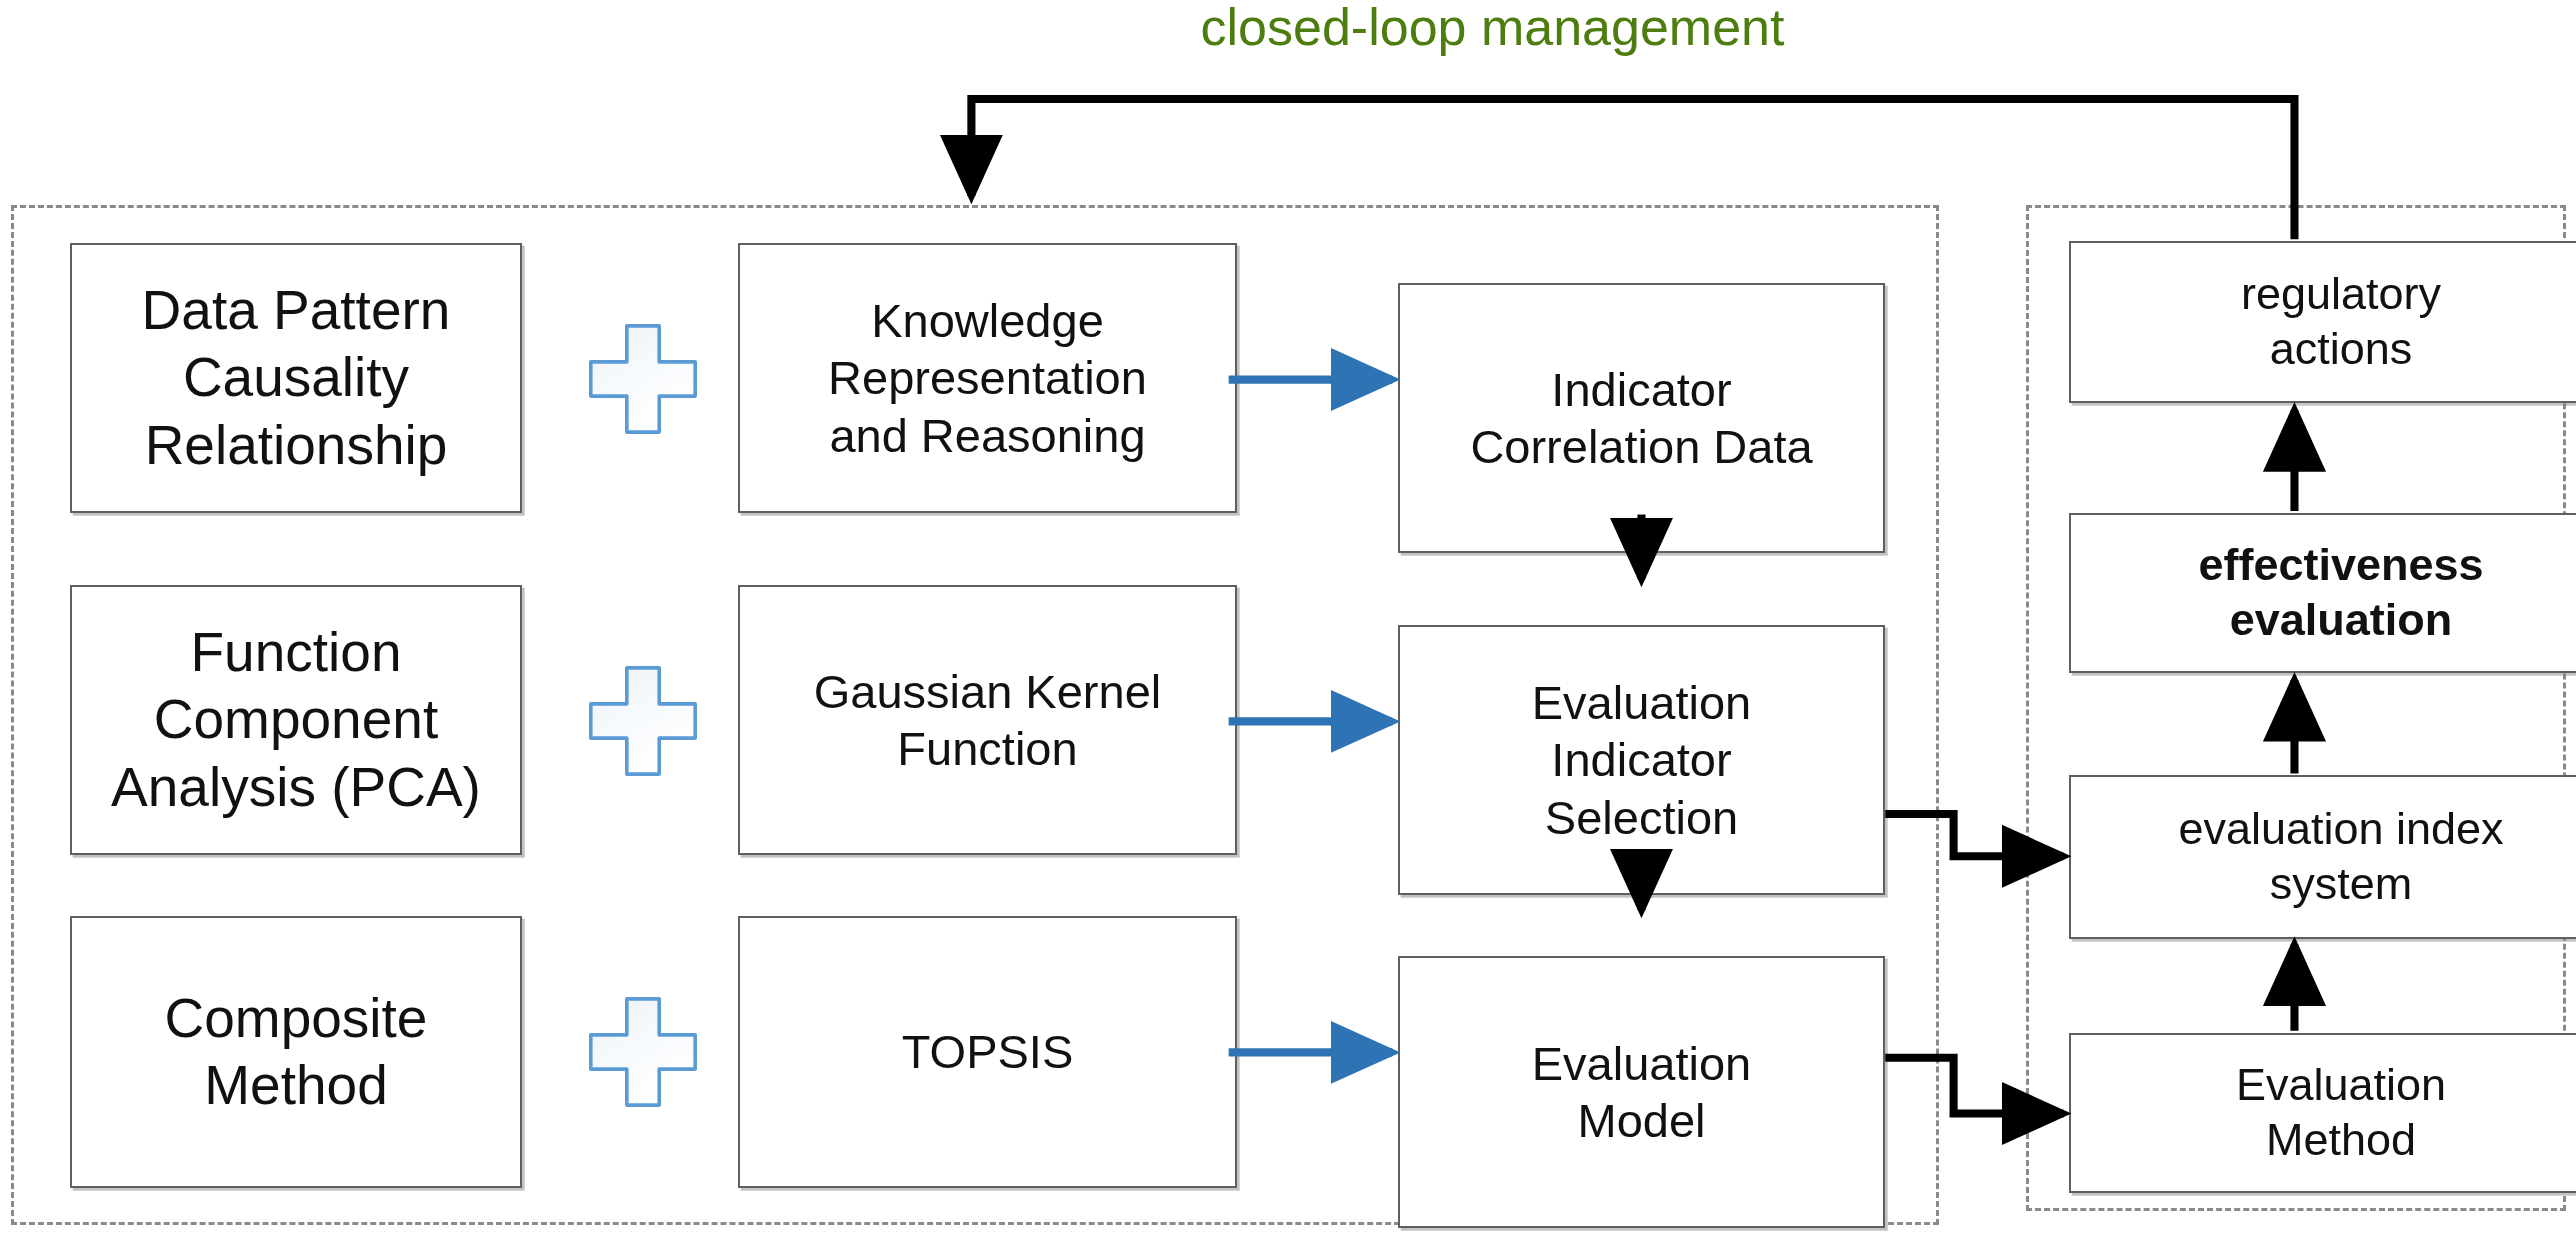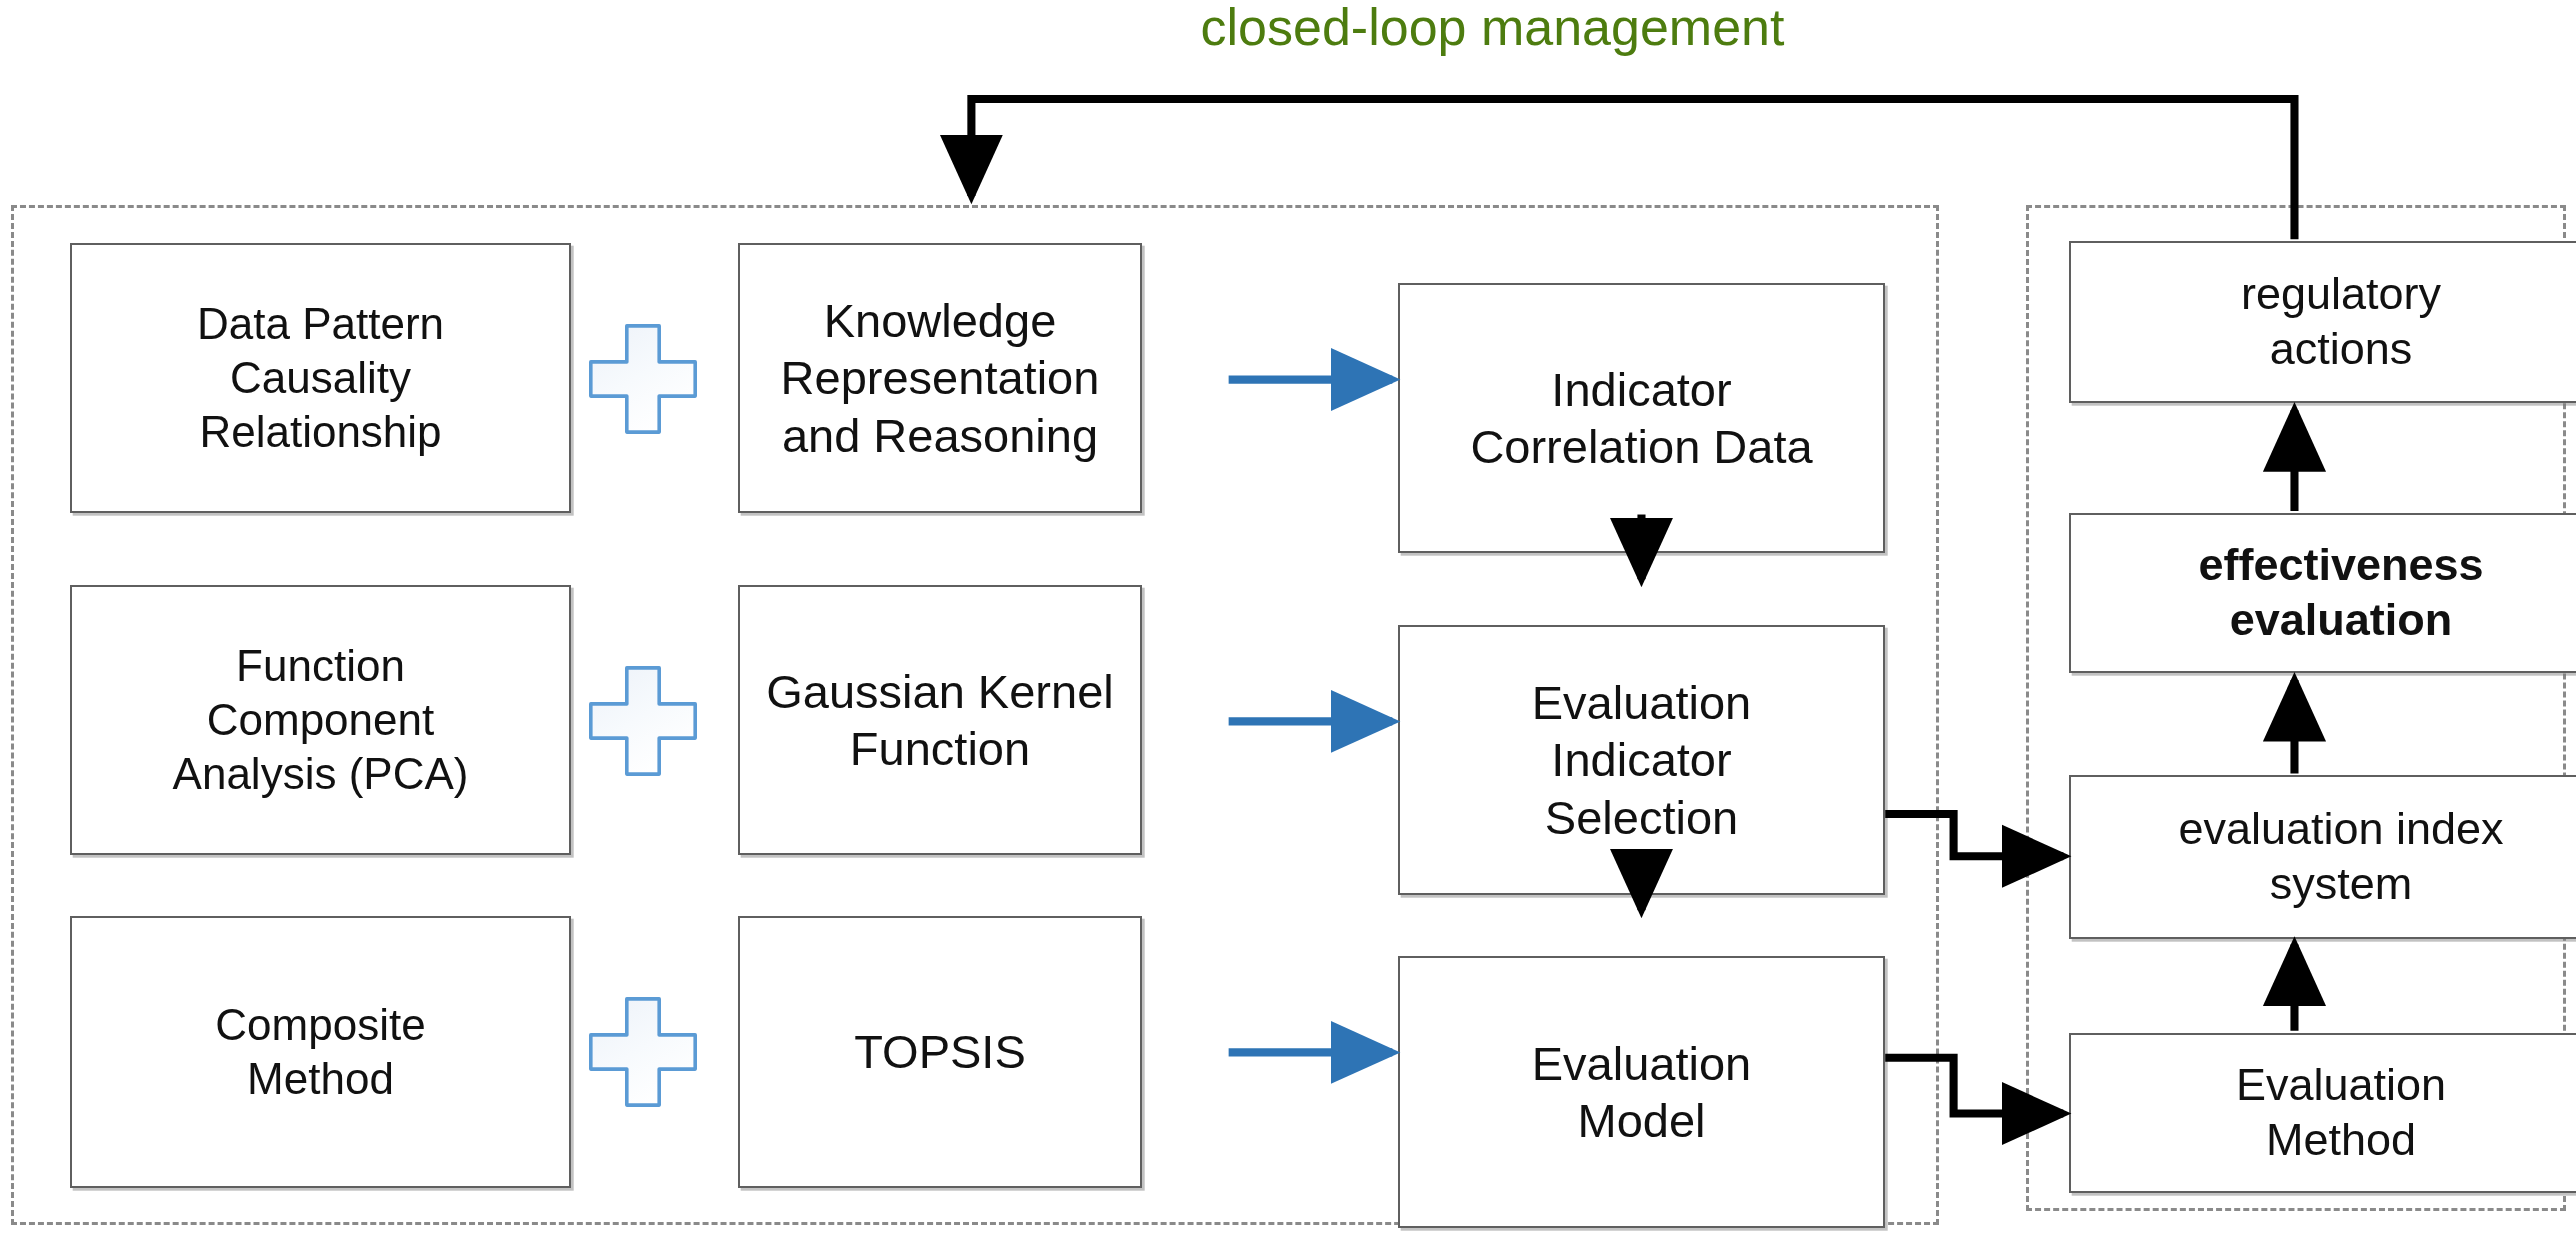--- a/index.html
+++ b/index.html
@@ -44,22 +44,22 @@
     color: #111111;
     font-weight: 400;
     white-space: pre-line;
     padding: 3.6px 9px;
   }
   .box.shadowed {
     box-shadow: 2.7px 2.7px 0 rgba(120,120,120,0.45);
   }
 
   
-  .c1 { left: 70px;   width: 501px; font-size: 44px; }
-  .c2 { left: 738px;  width: 404px; font-size: 47px; }
+  .c1 { left: 70px;   width: 452px; font-size: 55px; }
+  .c2 { left: 738px;  width: 499px; font-size: 47px; }
   .c3 { left: 1398px; width: 487px; font-size: 47px; margin-top: 40px; }
 
   .r1 { top: 243px;  height: 270px; }
   .r2 { top: 585px;  height: 270px; }
   .r3 { top: 916px; height: 272px; }
 
   
   .rb {
     left: 2069px;
     width: 544px;

